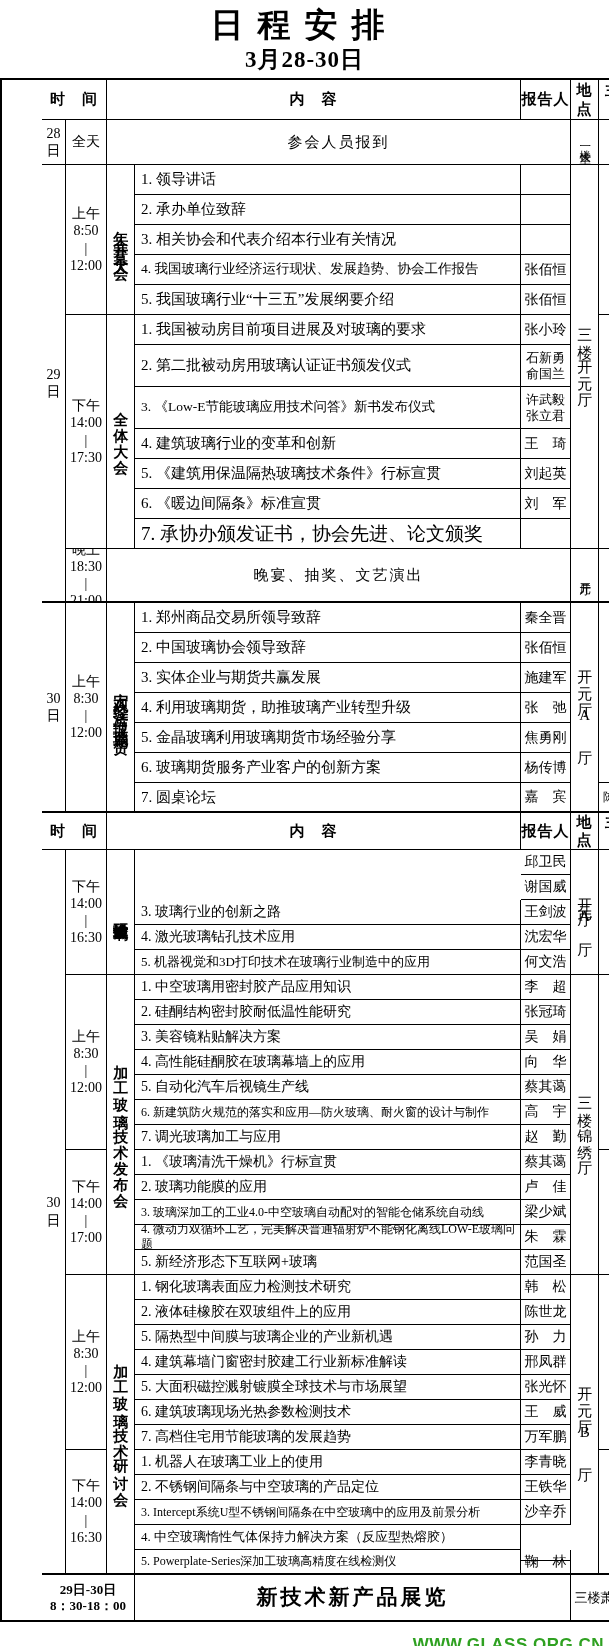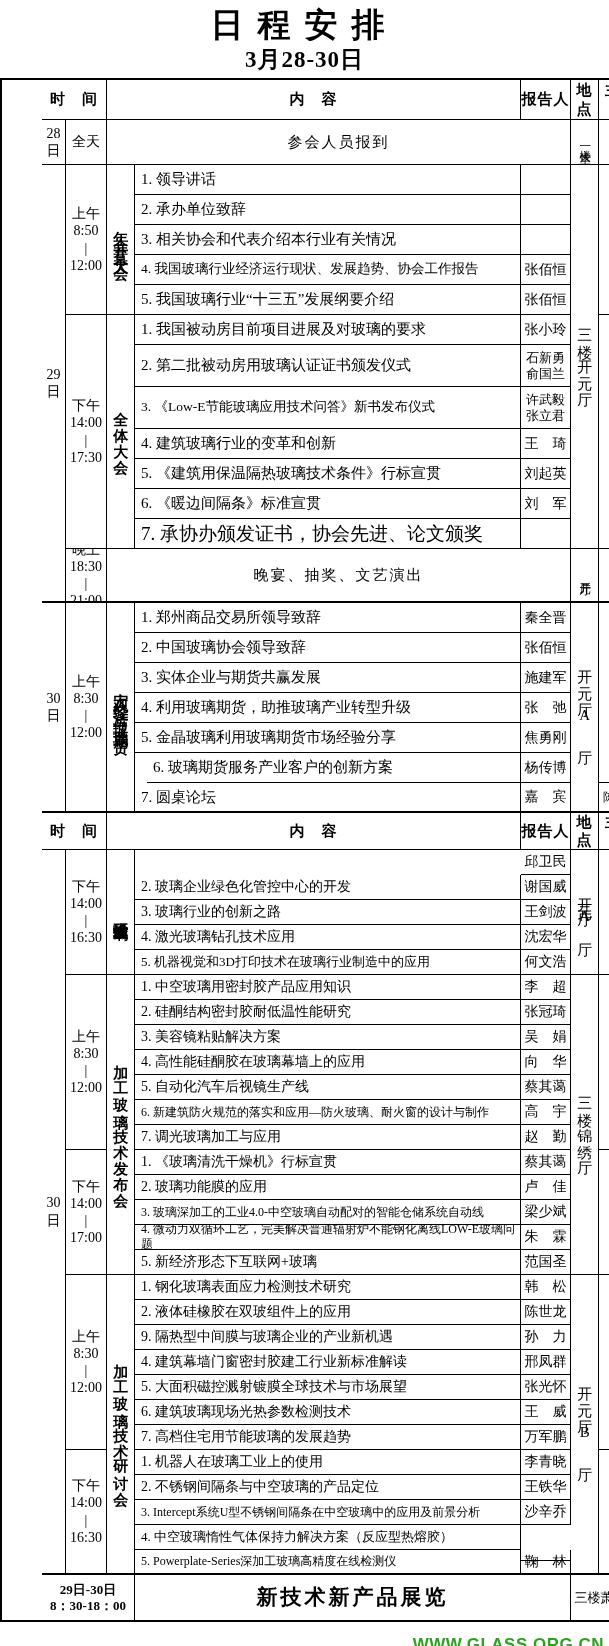--- a/index.html
+++ b/index.html
@@ -117,41 +117,40 @@
     <div class="cell itemcell" style="grid-area: 16 / 4 / span 1 / span 1; font-size: 15px;">1. 郑州商品交易所领导致辞</div>
     <div class="cell speakercell" style="grid-area: 16 / 5 / span 1 / span 1;">秦全晋</div>
     <div class="cell itemcell" style="grid-area: 17 / 4 / span 1 / span 1; font-size: 15px;">2. 中国玻璃协会领导致辞</div>
     <div class="cell speakercell" style="grid-area: 17 / 5 / span 1 / span 1;">张佰恒</div>
     <div class="cell itemcell" style="grid-area: 18 / 4 / span 1 / span 1; font-size: 15px;">3. 实体企业与期货共赢发展</div>
     <div class="cell speakercell" style="grid-area: 18 / 5 / span 1 / span 1;">施建军</div>
     <div class="cell itemcell" style="grid-area: 19 / 4 / span 1 / span 1; font-size: 15px;">4. 利用玻璃期货，助推玻璃产业转型升级</div>
     <div class="cell speakercell" style="grid-area: 19 / 5 / span 1 / span 1;">张　弛</div>
     <div class="cell itemcell" style="grid-area: 20 / 4 / span 1 / span 1; font-size: 15px;">5. 金晶玻璃利用玻璃期货市场经验分享</div>
     <div class="cell speakercell" style="grid-area: 20 / 5 / span 1 / span 1;">焦勇刚</div>
-    <div class="cell itemcell" style="grid-area: 21 / 4 / span 1 / span 1; font-size: 15px; margin-left: 12px;">6. 玻璃期货服务产业客户的创新方案</div>
+    <div class="cell itemcell" style="grid-area: 21 / 4 / span 1 / span 1; font-size: 15px;">6. 玻璃期货服务产业客户的创新方案</div>
     <div class="cell speakercell" style="grid-area: 21 / 5 / span 1 / span 1;">杨传博</div>
     <div class="cell itemcell" style="grid-area: 22 / 4 / span 1 / span 1; font-size: 15px; border-bottom-width: 2px;">7. 圆桌论坛</div>
     <div class="cell speakercell" style="grid-area: 22 / 5 / span 1 / span 1; border-bottom-width: 2px;">嘉　宾</div>
     <div class="cell timecell" style="grid-area: 16 / 2 / span 7 / span 1; border-bottom-width: 2px;">上午
 8:30
 |
 12:00</div>
     <div class="cell vtext trackcell" style="grid-area: 16 / 3 / span 7 / span 1; letter-spacing: 6px; border-bottom-width: 2px;">宏观经济与玻璃期货</div>
     <div class="cell vtext hostcell" style="grid-area: 16 / 7 / span 6 / span 1; letter-spacing: 16px; border-right: none;">郭淑华</div>
     <div class="cell  hostcell" style="grid-area: 22 / 7 / span 1 / span 1; font-size: 12px; border-right: none; border-bottom-width: 2px;">陈小飞</div>
     <div class="cell vtext loccell" style="grid-area: 16 / 6 / span 7 / span 1; letter-spacing: 16px; border-bottom-width: 2px;">开元厅A厅</div>
     <div class="cell daycell" style="grid-area: 16 / 1 / span 7 / span 1; border-bottom-width: 2px;">30
 日</div>
     <div class="cell hcell" style="grid-area: 23 / 1 / span 1 / span 2;">时　间</div>
     <div class="cell hcell" style="grid-area: 23 / 3 / span 1 / span 2;">内　容</div>
     <div class="cell hcell" style="grid-area: 23 / 5 / span 1 / span 1;">报告人</div>
     <div class="cell hcell" style="grid-area: 23 / 6 / span 1 / span 1;">地点</div>
     <div class="cell hcell" style="grid-area: 23 / 7 / span 1 / span 1; border-right: none;">主持人</div>
     <div class="cell speakercell" style="grid-area: 24 / 5 / span 1 / span 1;">邱卫民</div>
-    <div class="cell itemcell" style="grid-area: 25 / 4 / span 1 / span 1; font-size: 14px;">2. 玻璃企业绿色化管控中心的开发</div>
     <div class="cell speakercell" style="grid-area: 25 / 5 / span 1 / span 1;">谢国威</div>
     <div class="cell itemcell" style="grid-area: 26 / 4 / span 1 / span 1; font-size: 14px;">3. 玻璃行业的创新之路</div>
     <div class="cell speakercell" style="grid-area: 26 / 5 / span 1 / span 1;">王剑波</div>
     <div class="cell itemcell" style="grid-area: 27 / 4 / span 1 / span 1; font-size: 14px;">4. 激光玻璃钻孔技术应用</div>
     <div class="cell speakercell" style="grid-area: 27 / 5 / span 1 / span 1;">沈宏华</div>
     <div class="cell itemcell" style="grid-area: 28 / 4 / span 1 / span 1; font-size: 13px;">5. 机器视觉和3D打印技术在玻璃行业制造中的应用</div>
     <div class="cell speakercell" style="grid-area: 28 / 5 / span 1 / span 1;">何文浩</div>
     <div class="cell timecell" style="grid-area: 24 / 2 / span 5 / span 1;">下午
 14:00
 |
@@ -192,21 +191,21 @@
 14:00
 |
 17:00</div>
     <div class="cell vtext hostcell" style="grid-area: 36 / 7 / span 5 / span 1; letter-spacing: 16px; border-right: none;">陈世龙</div>
     <div class="cell vtext trackcell" style="grid-area: 29 / 3 / span 12 / span 1; letter-spacing: 16px;">加工玻璃技术发布会</div>
     <div class="cell vtext loccell" style="grid-area: 29 / 6 / span 12 / span 1; letter-spacing: 16px;">三楼锦绣厅</div>
     <div class="cell itemcell" style="grid-area: 41 / 4 / span 1 / span 1; font-size: 14px;">1. 钢化玻璃表面应力检测技术研究</div>
     <div class="cell speakercell" style="grid-area: 41 / 5 / span 1 / span 1;">韩　松</div>
     <div class="cell itemcell" style="grid-area: 42 / 4 / span 1 / span 1; font-size: 14px;">2. 液体硅橡胶在双玻组件上的应用</div>
     <div class="cell speakercell" style="grid-area: 42 / 5 / span 1 / span 1;">陈世龙</div>
-    <div class="cell itemcell" style="grid-area: 43 / 4 / span 1 / span 1; font-size: 14px;">9. 隔热型中间膜与玻璃企业的产业新机遇</div>
+    <div class="cell itemcell" style="grid-area: 43 / 4 / span 1 / span 1; font-size: 14px;">5. 隔热型中间膜与玻璃企业的产业新机遇</div>
     <div class="cell speakercell" style="grid-area: 43 / 5 / span 1 / span 1;">孙　力</div>
     <div class="cell itemcell" style="grid-area: 44 / 4 / span 1 / span 1; font-size: 14px;">4. 建筑幕墙门窗密封胶建工行业新标准解读</div>
     <div class="cell speakercell" style="grid-area: 44 / 5 / span 1 / span 1;">邢凤群</div>
     <div class="cell itemcell" style="grid-area: 45 / 4 / span 1 / span 1; font-size: 14px;">5. 大面积磁控溅射镀膜全球技术与市场展望</div>
     <div class="cell speakercell" style="grid-area: 45 / 5 / span 1 / span 1;">张光怀</div>
     <div class="cell itemcell" style="grid-area: 46 / 4 / span 1 / span 1; font-size: 14px;">6. 建筑玻璃现场光热参数检测技术</div>
     <div class="cell speakercell" style="grid-area: 46 / 5 / span 1 / span 1;">王　威</div>
     <div class="cell itemcell" style="grid-area: 47 / 4 / span 1 / span 1; font-size: 14px;">7. 高档住宅用节能玻璃的发展趋势</div>
     <div class="cell speakercell" style="grid-area: 47 / 5 / span 1 / span 1;">万军鹏</div>
     <div class="cell timecell" style="grid-area: 41 / 2 / span 7 / span 1;">上午

